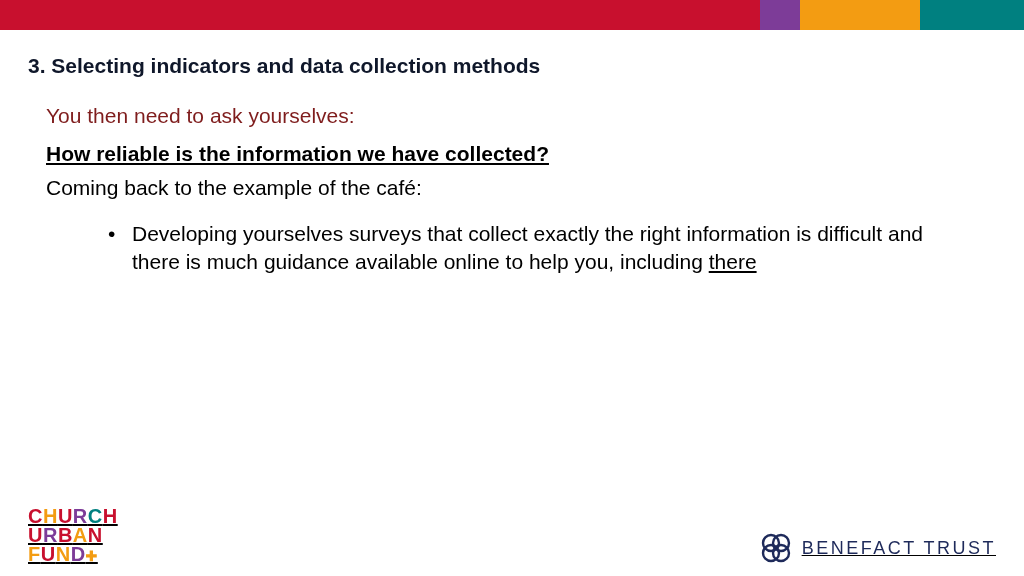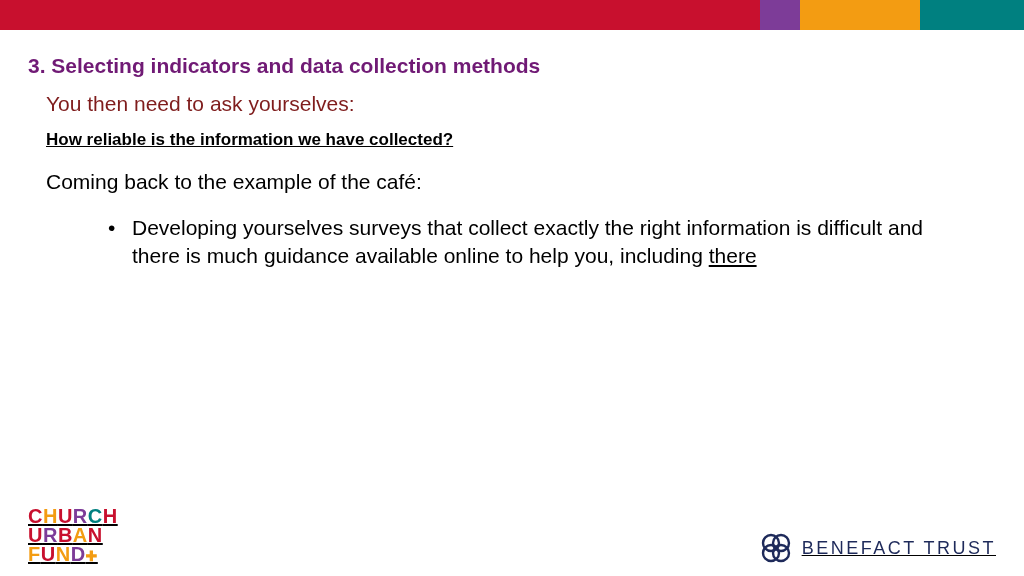--- a/index.html
+++ b/index.html
@@ -17,37 +17,37 @@
     display: flex;
   }
   .band-red   { background: #c8102e; flex: 0 0 760px; }
   .band-purple{ background: #7d3c98; flex: 0 0 40px; }
   .band-orange{ background: #f39c12; flex: 0 0 120px; }
   .band-teal  { background: #008080; flex: 1 1 auto; }
   .content {
     padding: 24px 28px 0 28px;
   }
   .heading {
-    color: #701a75;
+    color: #0f172a;
     font-weight: bold;
     font-size: 21px;
-    margin-bottom: 14px;
+    margin-bottom: 26px;
   }
   .intro {
     font-size: 21px;
     color: #7f1d1d;
     margin-left: 18px;
     margin-bottom: 14px;
   }
   .question {
-    font-size: 17px;
+    font-size: 21px;
     font-weight: bold;
     text-decoration: underline;
     margin-left: 18px;
-    margin-bottom: 20px;
+    margin-bottom: 10px;
   }
   .example-lead {
     font-size: 21px;
     margin-left: 18px;
     margin-bottom: 20px;
   }
   ul.bullets {
     list-style: none;
     margin-left: 80px;
     max-width: 860px;

